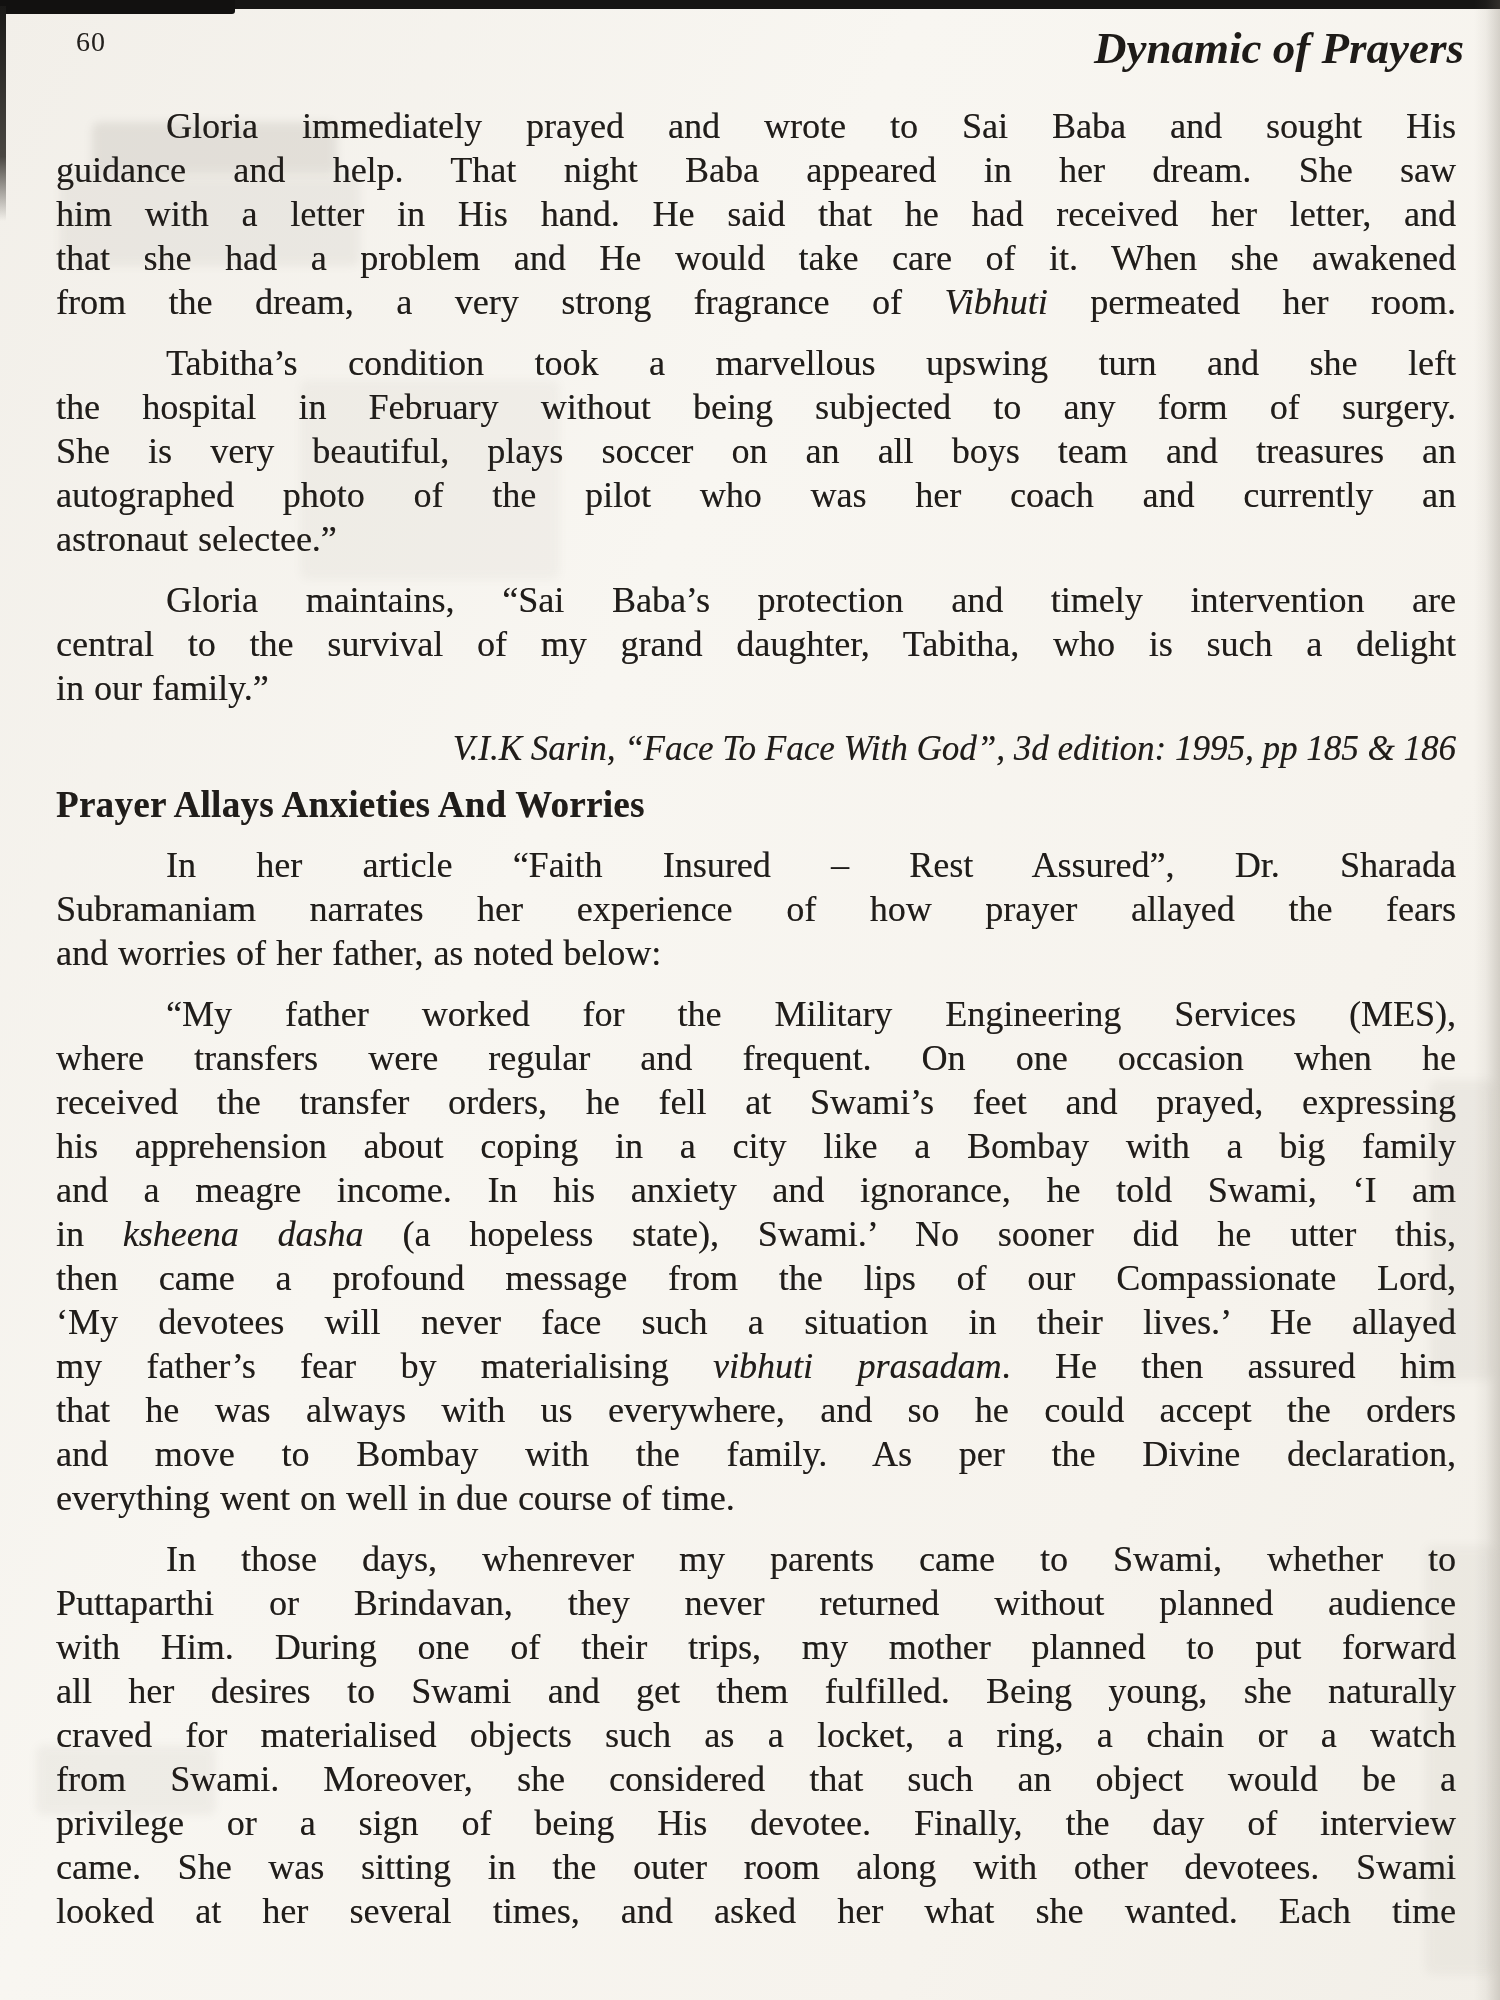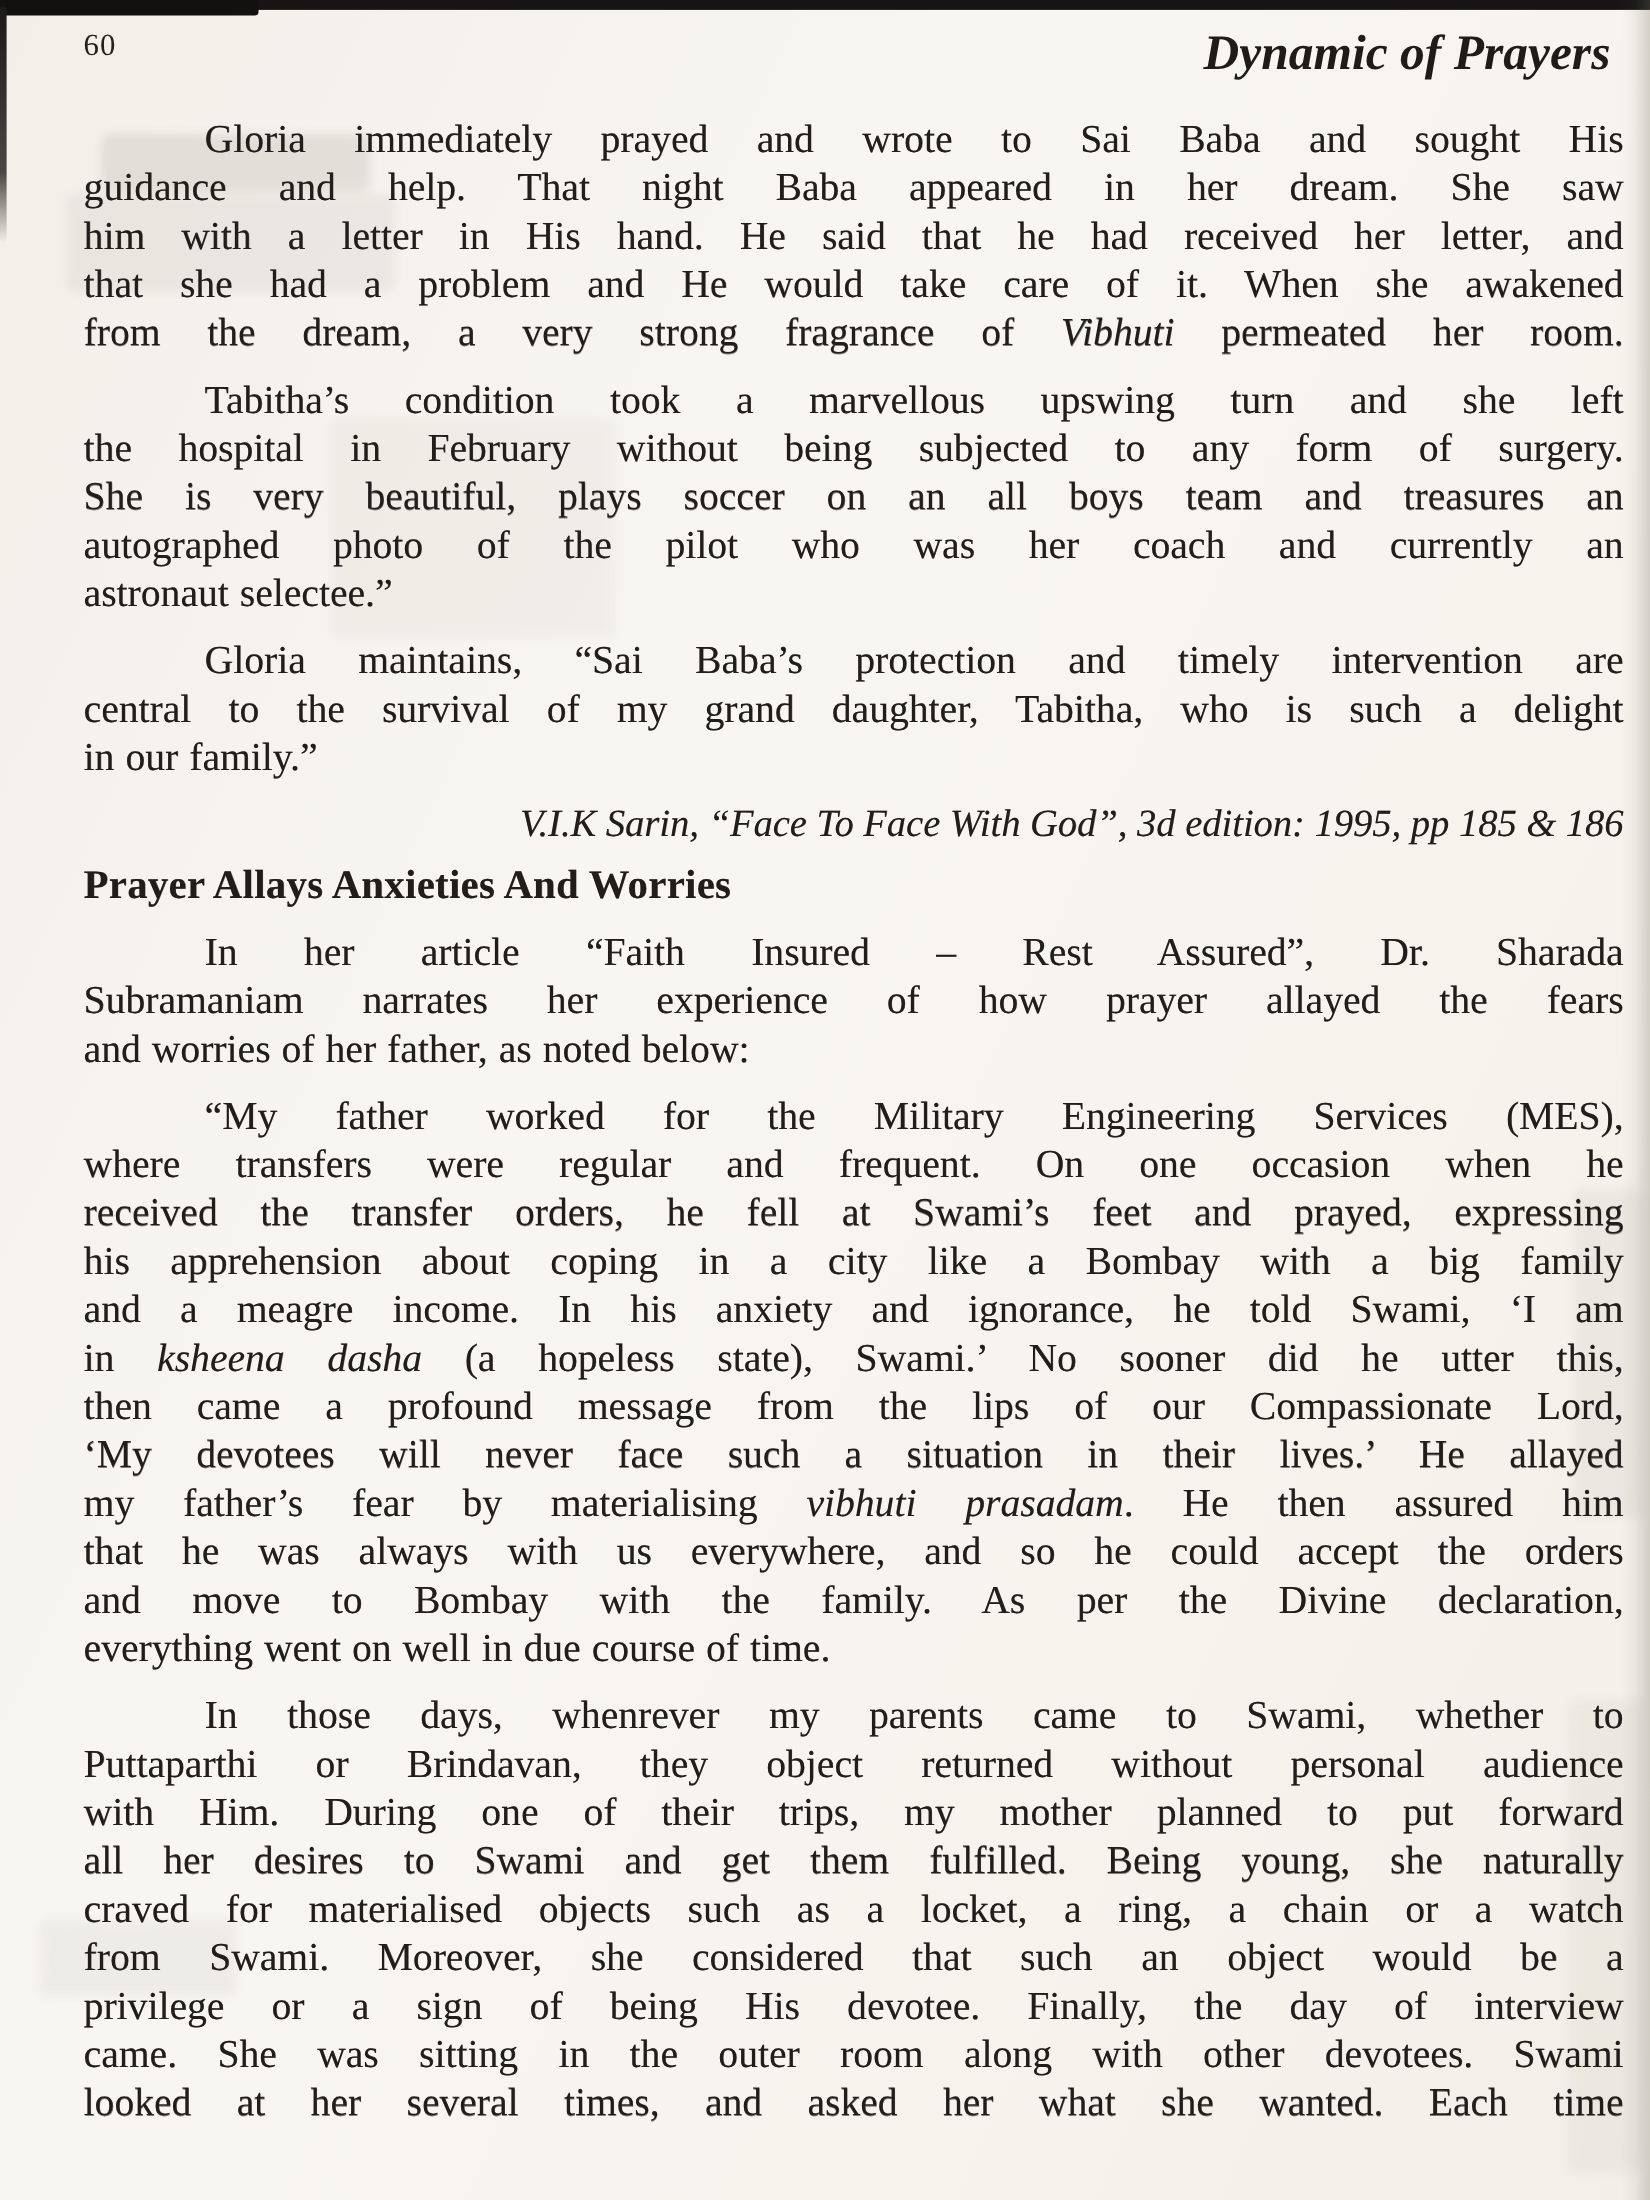--- a/index.html
+++ b/index.html
@@ -43,21 +43,21 @@
 
   .page-number {
     position: absolute; left: 76px; top: 26px;
     font-size: 28px; color: #23201d; letter-spacing: 1px;
   }
   .running-title {
     position: absolute; right: 36px; top: 22px;
     font-size: 45px; font-style: italic; font-weight: bold; color: #1e1b18; text-align: right;
   }
   .content {
-    position: absolute; left: 76px; top: 104px; width: 1400px;
+    position: absolute; left: 56px; top: 104px; width: 1400px;
     color: #201d1a;
     text-shadow: 0.25px 0.25px 0 rgba(32,28,24,0.55);
   }
   .para { margin: 0 0 17px 0; }
   .line {
     font-size: 36px; line-height: 44px;
     text-align: justify; text-align-last: justify;
     word-spacing: 1px;
   }
   .line.first { text-indent: 110px; }
@@ -126,21 +126,21 @@
         <div class="line">in <i>ksheena dasha</i> (a hopeless state), Swami.’  No sooner did he utter this,</div>
         <div class="line">then came a profound message from the lips of our Compassionate Lord,</div>
         <div class="line">‘My devotees will never face such a situation in their lives.’ He allayed</div>
         <div class="line">my father’s fear by materialising <i>vibhuti prasadam</i>.  He then assured him</div>
         <div class="line">that he was always with us everywhere, and so he could accept the orders</div>
         <div class="line">and move to Bombay with the family.  As per the Divine declaration,</div>
         <div class="line short">everything went on well in due course of time.</div>
       </div>
       <div class="para">
         <div class="line first">In those days, whenrever my parents  came to Swami, whether to</div>
-        <div class="line">Puttaparthi or Brindavan, they object returned without personal audience</div>
+        <div class="line">Puttaparthi or Brindavan, they never returned without planned audience</div>
         <div class="line">with Him.  During one of their trips, my mother planned to put forward</div>
         <div class="line">all her desires to Swami and get them fulfilled.  Being young, she naturally</div>
         <div class="line">craved for materialised objects such as a locket, a ring, a chain or a watch</div>
         <div class="line">from Swami.  Moreover, she considered that such an object would be a</div>
         <div class="line">privilege or a sign of being His devotee.  Finally, the day of interview</div>
         <div class="line">came. She was sitting in the outer room along with other devotees. Swami</div>
         <div class="line">looked at her several times, and asked her what she wanted.  Each time</div>
       </div>
     </main>
 </div>

